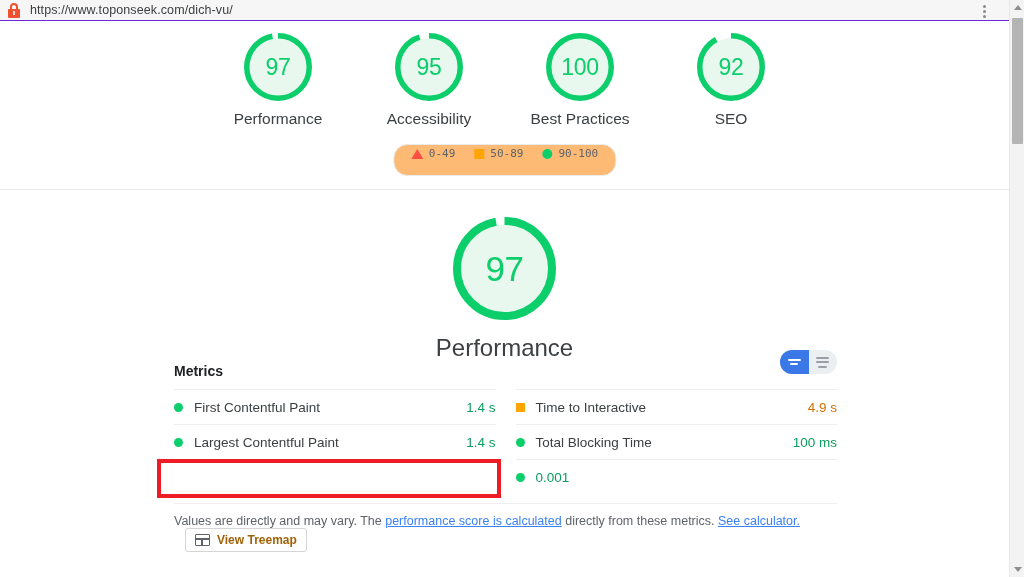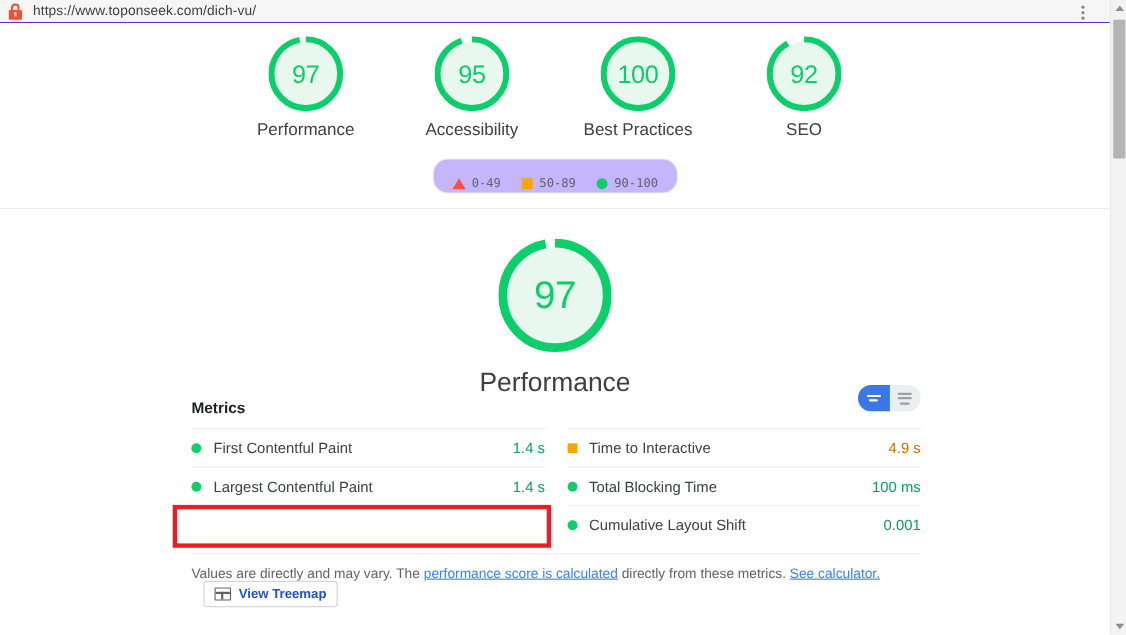--- a/index.html
+++ b/index.html
@@ -159,23 +159,23 @@
 
   .legend {
     position: absolute;
     left: 50%;
     transform: translateX(-50%);
     top: 123px;
     height: 28px;
     padding: 15px 17px;
     border: 1px solid #ebebeb;
     border-radius: 14px;
-    background: #c4b5fd;
-    display: flex;
-    align-items: flex-start;
+    background: #fdba74;
+    display: flex;
+    align-items: flex-end;
     gap: 19px;
     font-family: "DejaVu Sans Mono", monospace;
     font-size: 11px;
     color: #5f6368;
   }
   .legend-item { display: flex; align-items: center; gap: 6px; }
   .legend-item .lbl { letter-spacing: 0px; }
   .shape-tri {
     width: 0; height: 0;
     border-left: 6px solid transparent;
@@ -334,21 +334,21 @@
   .treemap-icon::after {
     content: "";
     position: absolute;
     top: 3px; bottom: 0; left: 5px;
     width: 1.6px;
     background: #5f6368;
   }
   .treemap-label {
     font-size: 12px;
     font-weight: bold;
-    color: #1d4ed8;
+    color: #a16207;
   }
 
   
   .annotation {
     position: absolute;
     left: 157px; top: 459px;
     width: 344px; height: 39px;
     border: 4px solid #ee1c25;
     pointer-events: none;
     z-index: 50;
@@ -488,21 +488,20 @@
        <span class="metric-name">Time to Interactive</span>
        <span class="metric-value avg">4.9 s</span>
             </div>
             <div class="metric-row">
               <span class="metric-dot good"></span>
        <span class="metric-name">Total Blocking Time</span>
        <span class="metric-value good">100 ms</span>
             </div>
             <div class="metric-row">
               <span class="metric-dot good"></span>
-       <span class="metric-name">Cumulative Layout Shift</span>
        <span class="metric-value good">0.001</span>
             </div>
           </div>
       </div>
 
       <div class="metrics-note">
         <span>Values are directly and may vary. The </span><a href="#">performance score is calculated</a><span> directly from these metrics. </span><a href="#">See calculator.</a>
       </div>
     </div>
 

